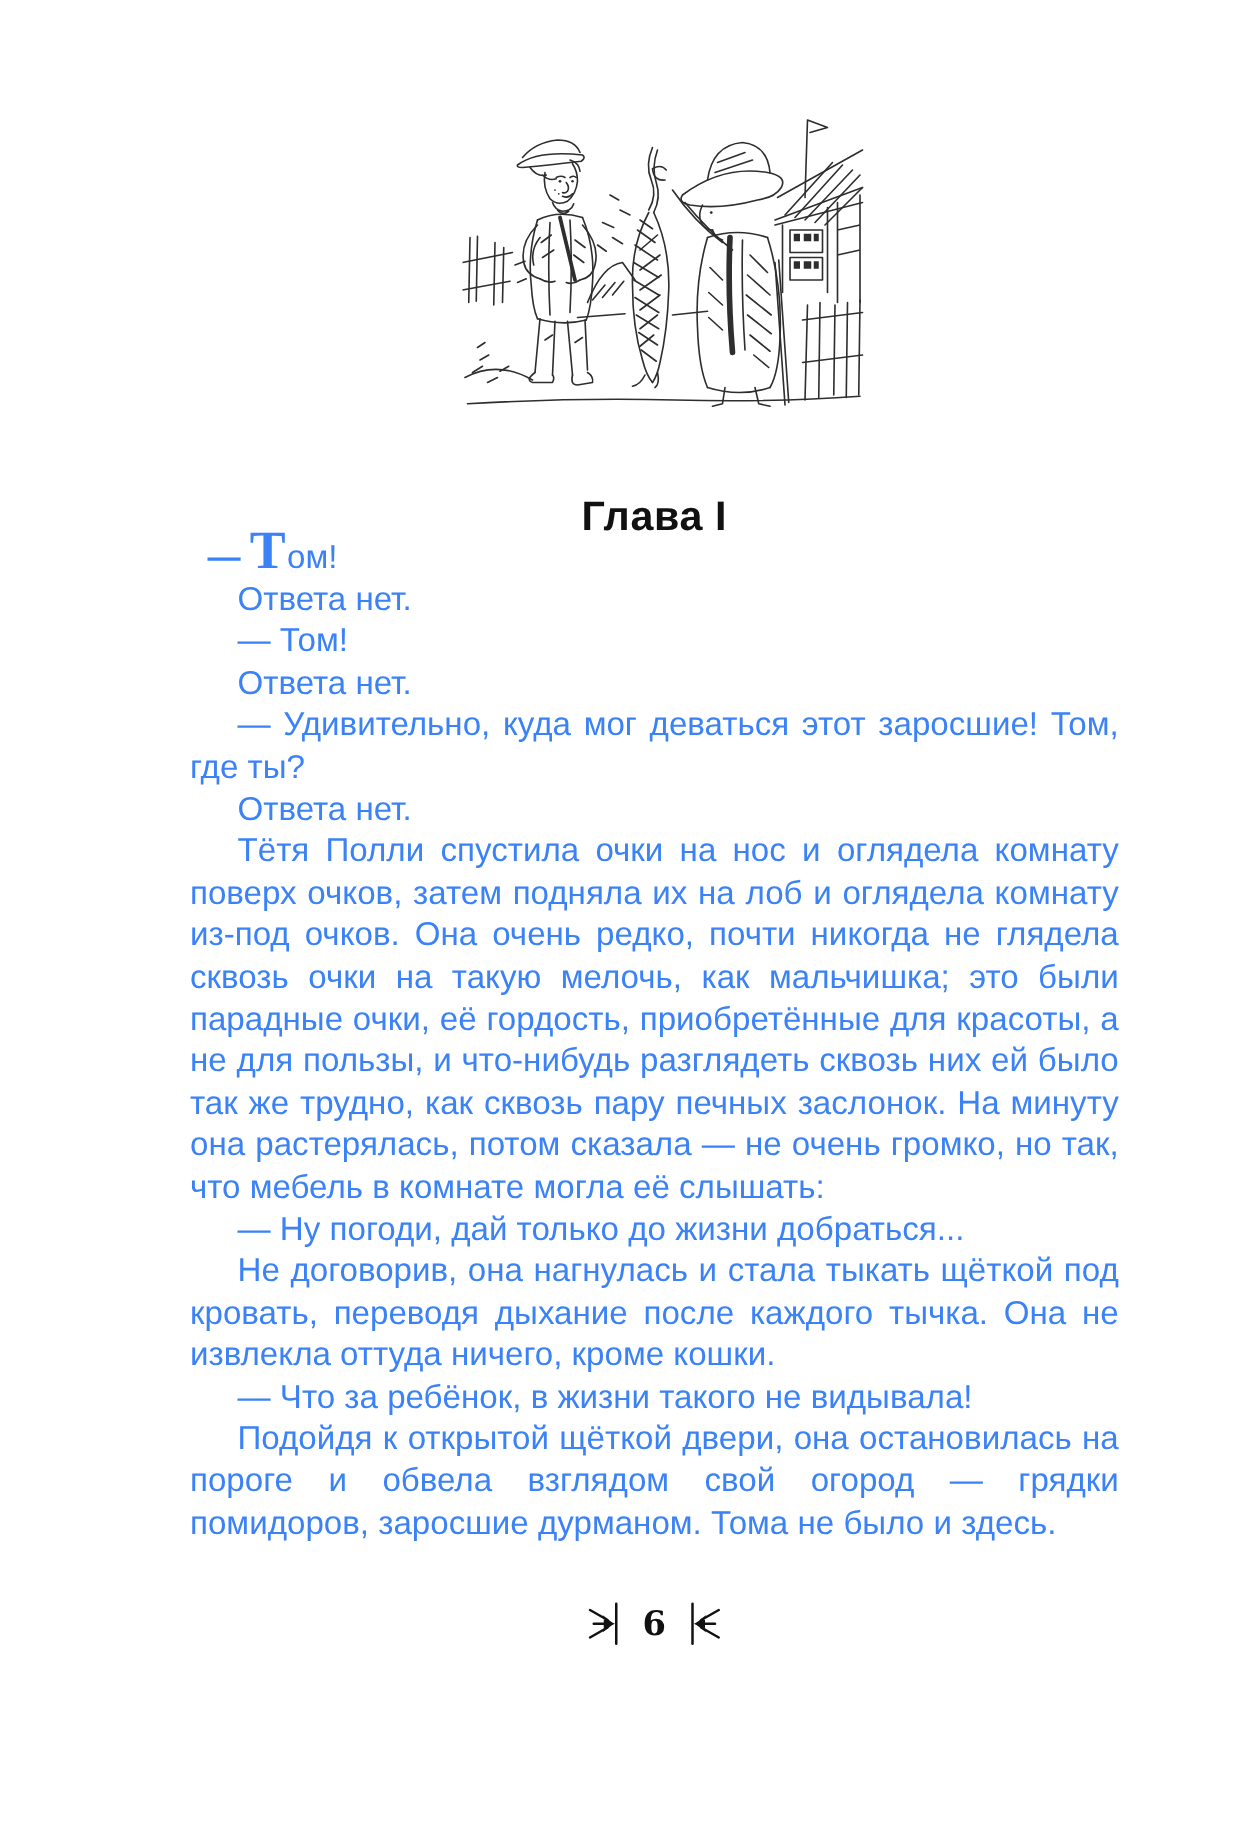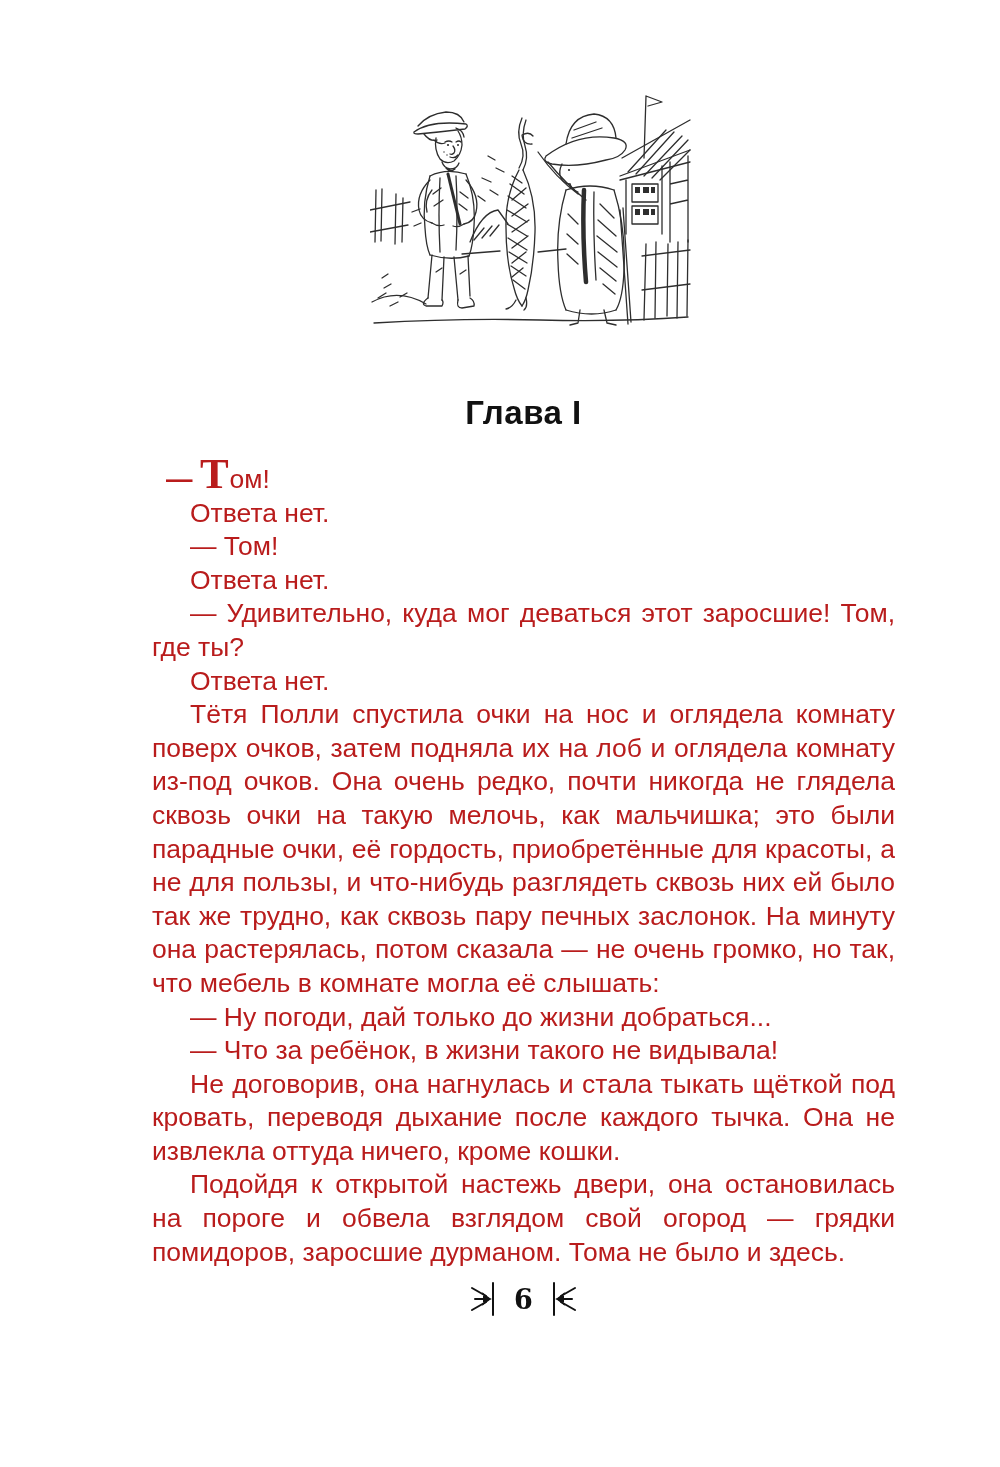--- a/index.html
+++ b/index.html
@@ -11,23 +11,23 @@
   .illustration { position:absolute; left:370px; top:92px; width:322px; height:258px; margin:0; }
   .illustration svg { width:100%; height:100%; display:block; }
 
   .chapter-title {
     position:absolute; left:152px; top:394px; width:743px; margin:0;
     text-align:center; font-size:33px; font-weight:700; color:#111;
     letter-spacing:0.5px;
   }
 
   .text-block {
-    position:absolute; left:152px; top:463px; width:743px;
+    position:absolute; left:152px; top:429px; width:743px;
     font-size:26.5px; line-height:33.6px; text-align:justify;
-    color:#b91c1c;
+    color:#3b82f6;
   }
   .text-block p { margin:0; text-indent:38px; }
   .text-block p.opening { text-indent:14px; }
   .opening-dash { font-weight:700; }
   .initial {
     font-family:"Liberation Serif", serif; font-weight:700;
     font-size:43px; line-height:0.1; letter-spacing:1px;
   }
 
   .footer {
@@ -151,23 +151,23 @@
   <div class="text-block">
     <div>
         <p class="opening"><span class="opening-dash">— </span><span class="initial">Т</span>ом!</p>
         <p>Ответа нет.</p>
         <p>— Том!</p>
         <p>Ответа нет.</p>
         <p>— Удивительно, куда мог деваться этот заросшие! Том, где ты?</p>
         <p>Ответа нет.</p>
         <p>Тётя Полли спустила очки на нос и оглядела комнату поверх очков, затем подняла их на лоб и оглядела комнату из-под очков. Она очень редко, почти никогда не глядела сквозь очки на такую мелочь, как мальчишка; это были парадные очки, её гордость, приобретённые для красоты, а не для пользы, и что-нибудь разглядеть сквозь них ей было так же трудно, как сквозь пару печных заслонок. На минуту она растерялась, потом сказала — не очень громко, но так, что мебель в комнате могла её слышать:</p>
         <p>— Ну погоди, дай только до жизни добраться...</p>
+        <p>Не договорив, она нагнулась и стала тыкать щёткой под кровать, переводя дыхание после каждого тычка. Она не извлекла оттуда ничего, кроме кошки.</p>
         <p>— Что за ребёнок, в жизни такого не видывала!</p>
-        <p>Не договорив, она нагнулась и стала тыкать щёткой под кровать, переводя дыхание после каждого тычка. Она не извлекла оттуда ничего, кроме кошки.</p>
-        <p>Подойдя к открытой настежь двери, она остановилась на пороге и обвела взглядом свой огород — грядки помидоров, заросшие дурманом. Тома не было и здесь.</p>
+        <p>Подойдя к открытой щёткой двери, она остановилась на пороге и обвела взглядом свой огород — грядки помидоров, заросшие дурманом. Тома не было и здесь.</p>
       </div>
   </div>
 
   <div class="footer">
     <span class="ornament">
       <svg width="28" height="36" viewBox="0 0 28 36" xmlns="http://www.w3.org/2000/svg">
         <g stroke="#111" stroke-width="2" stroke-linecap="round">
           <line x1="24" y1="2" x2="24" y2="34"></line>
           <line x1="3" y1="7" x2="17" y2="15"></line>
           <line x1="6" y1="18" x2="14" y2="18"></line>

